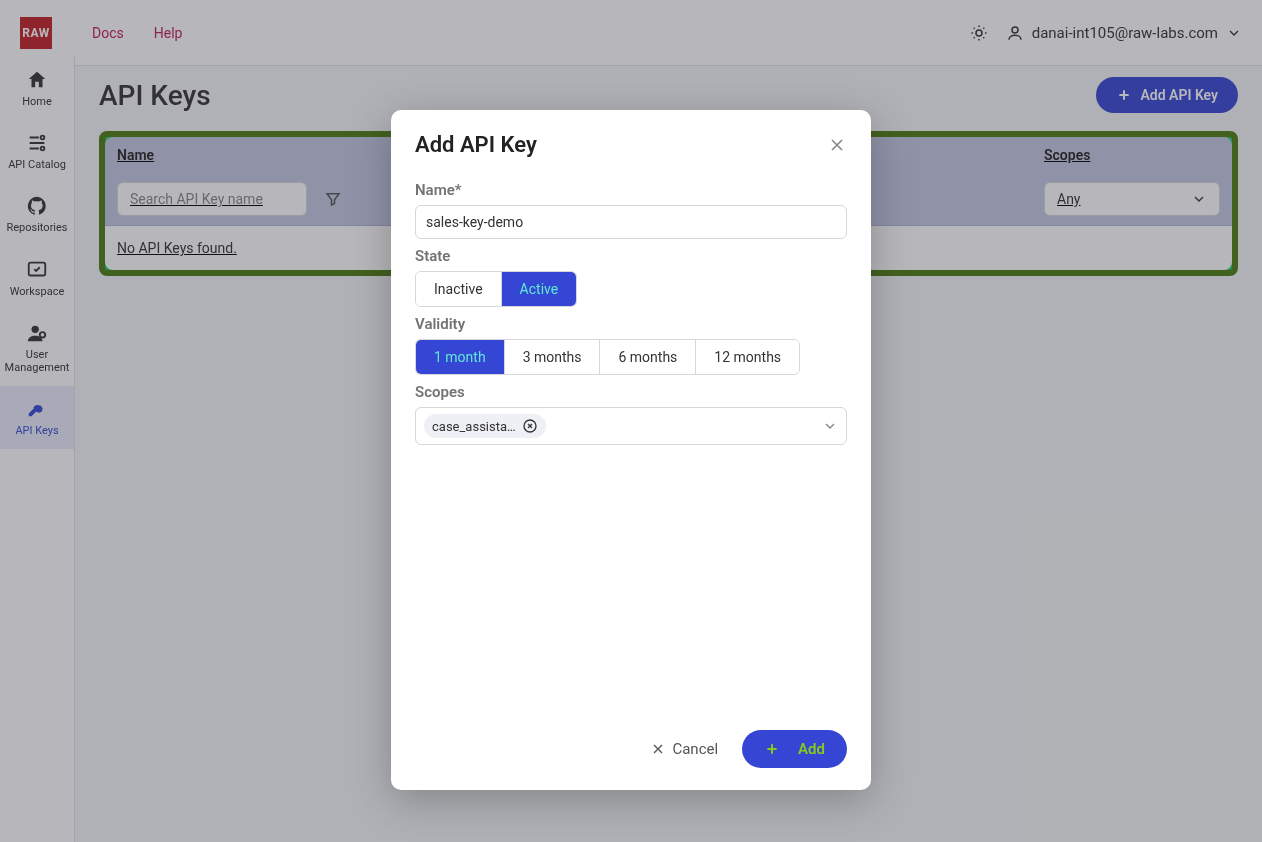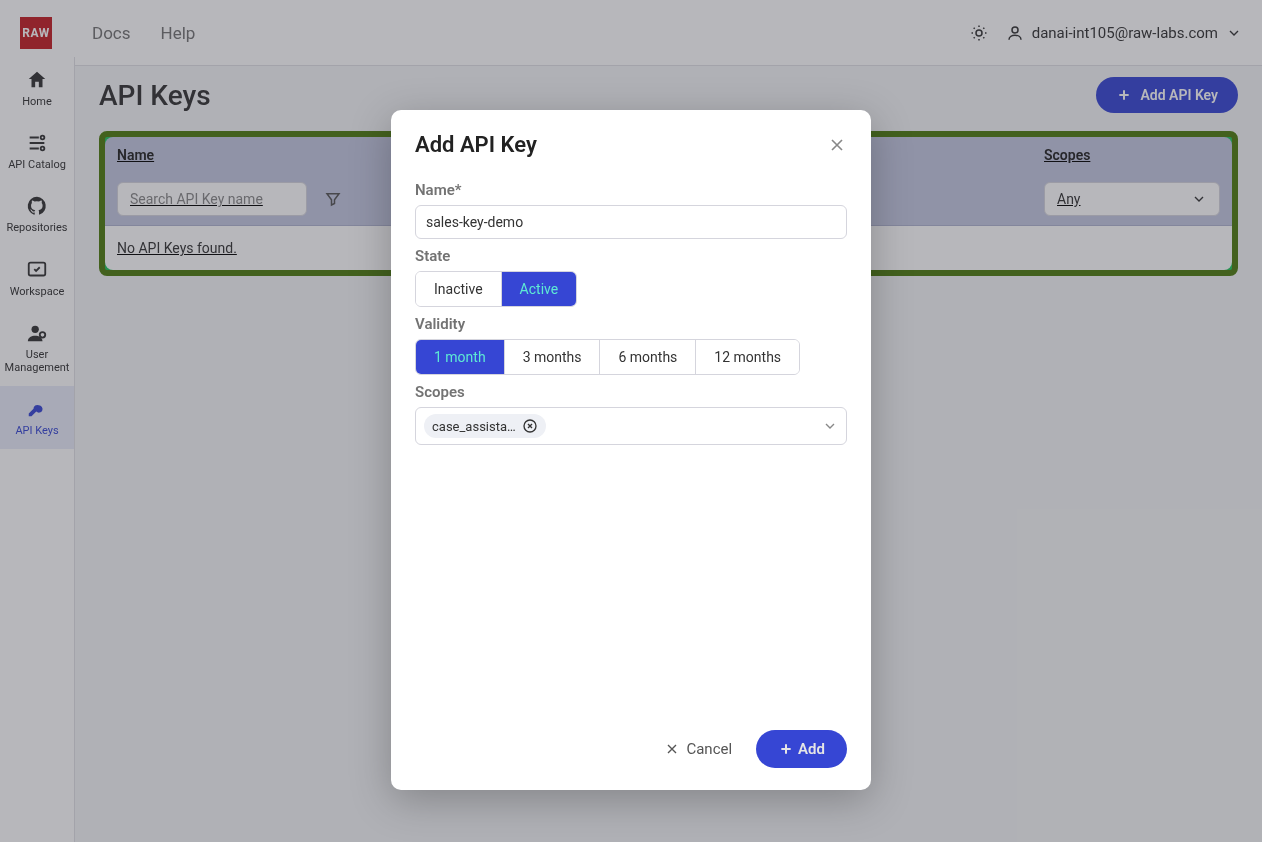--- a/index.html
+++ b/index.html
@@ -2,21 +2,21 @@
 <html><head>
 <meta charset="utf-8">
 <style>
 * { box-sizing: border-box; margin: 0; padding: 0; font-family: -apple-system, BlinkMacSystemFont, "Segoe UI", Roboto, sans-serif; }
 body { background: #f5f6f8; width: 1262px; height: 842px; overflow: hidden; position: relative; }
 
 
 .top-header { height: 66px; border-bottom: 1px solid #e0e0e5; display: flex; align-items: center; padding: 0 20px; background: #fff; }
 .logo { width: 32px; height: 32px; background: #c41e24; color: #fff; display: flex; align-items: center; justify-content: center; font-weight: 700; font-size: 12px; letter-spacing: 0.5px; }
 .top-links { display: flex; gap: 30px; margin-left: 40px; }
-.top-link { color: #737373; font-size: 17px; text-decoration: none; cursor: pointer; }
+.top-link { color: #be185d; font-size: 14px; text-decoration: none; cursor: pointer; }
 .header-right { margin-left: auto; display: flex; align-items: center; gap: 18px; }
 .sun-icon { width: 18px; height: 18px; cursor: pointer; color: #333; }
 .user-block { display: flex; align-items: center; gap: 8px; cursor: pointer; color: #333; font-size: 15px; }
 
 
 .sidebar { position: absolute; top: 57px; left: 0; width: 75px; bottom: 0; border-right: 1px solid #e0e0e5; background: #fff; display: flex; flex-direction: column; }
 .sidebar-item { display: flex; flex-direction: column; align-items: center; justify-content: center; padding: 12px 2px; cursor: pointer; color: #333; font-size: 11px; text-align: center; line-height: 1.2; gap: 4px; }
 .sidebar-item.active { background: #e8ecf9; color: #3646d4; }
 .sidebar-item svg { width: 22px; height: 22px; }
 
@@ -50,21 +50,21 @@
 .seg-group { display: flex; border: 1px solid #d5d5dd; border-radius: 6px; overflow: hidden; width: fit-content; }
 .seg-btn { background: #fff; border: none; padding: 9px 18px; font-size: 14px; color: #333; cursor: pointer; border-right: 1px solid #d5d5dd; }
 .seg-btn:last-child { border-right: none; }
 .seg-btn.active { background: #3646d4; color: #5eead4; font-weight: 400; }
 .scope-select { border: 1px solid #d5d5dd; border-radius: 6px; padding: 6px 8px; display: flex; align-items: center; justify-content: space-between; cursor: pointer; }
 .chip { background: #eef0f5; border-radius: 12px; padding: 4px 8px; display: flex; align-items: center; gap: 6px; font-size: 13px; color: #333; max-width: 145px; }
 .chip-text { white-space: nowrap; overflow: hidden; text-overflow: ellipsis; }
 .chip-x { width: 16px; height: 16px; flex-shrink: 0; }
 .modal-footer { padding: 16px 24px 22px; display: flex; justify-content: flex-end; gap: 14px; }
 .btn-cancel { background: none; border: none; display: flex; align-items: center; gap: 6px; color: #555; font-size: 15px; cursor: pointer; padding: 8px 10px; }
-.btn-add { background: #3646d4; color: #e5e5e5; border: none; border-radius: 20px; padding: 10px 22px; font-size: 15px; font-weight: 600; display: flex; align-items: center; gap: 4px; cursor: pointer; }
+.btn-add { background: #3646d4; color: #84cc16; border: none; border-radius: 20px; padding: 10px 22px; font-size: 15px; font-weight: 600; display: flex; align-items: center; gap: 18px; cursor: pointer; }
 svg { display: block; }
 </style>
 </head>
 <body>
 
 <div class="top-header">
   <div class="logo">RAW</div>
   <div class="top-links">
     <a class="top-link">Docs</a>
     <a class="top-link">Help</a>

